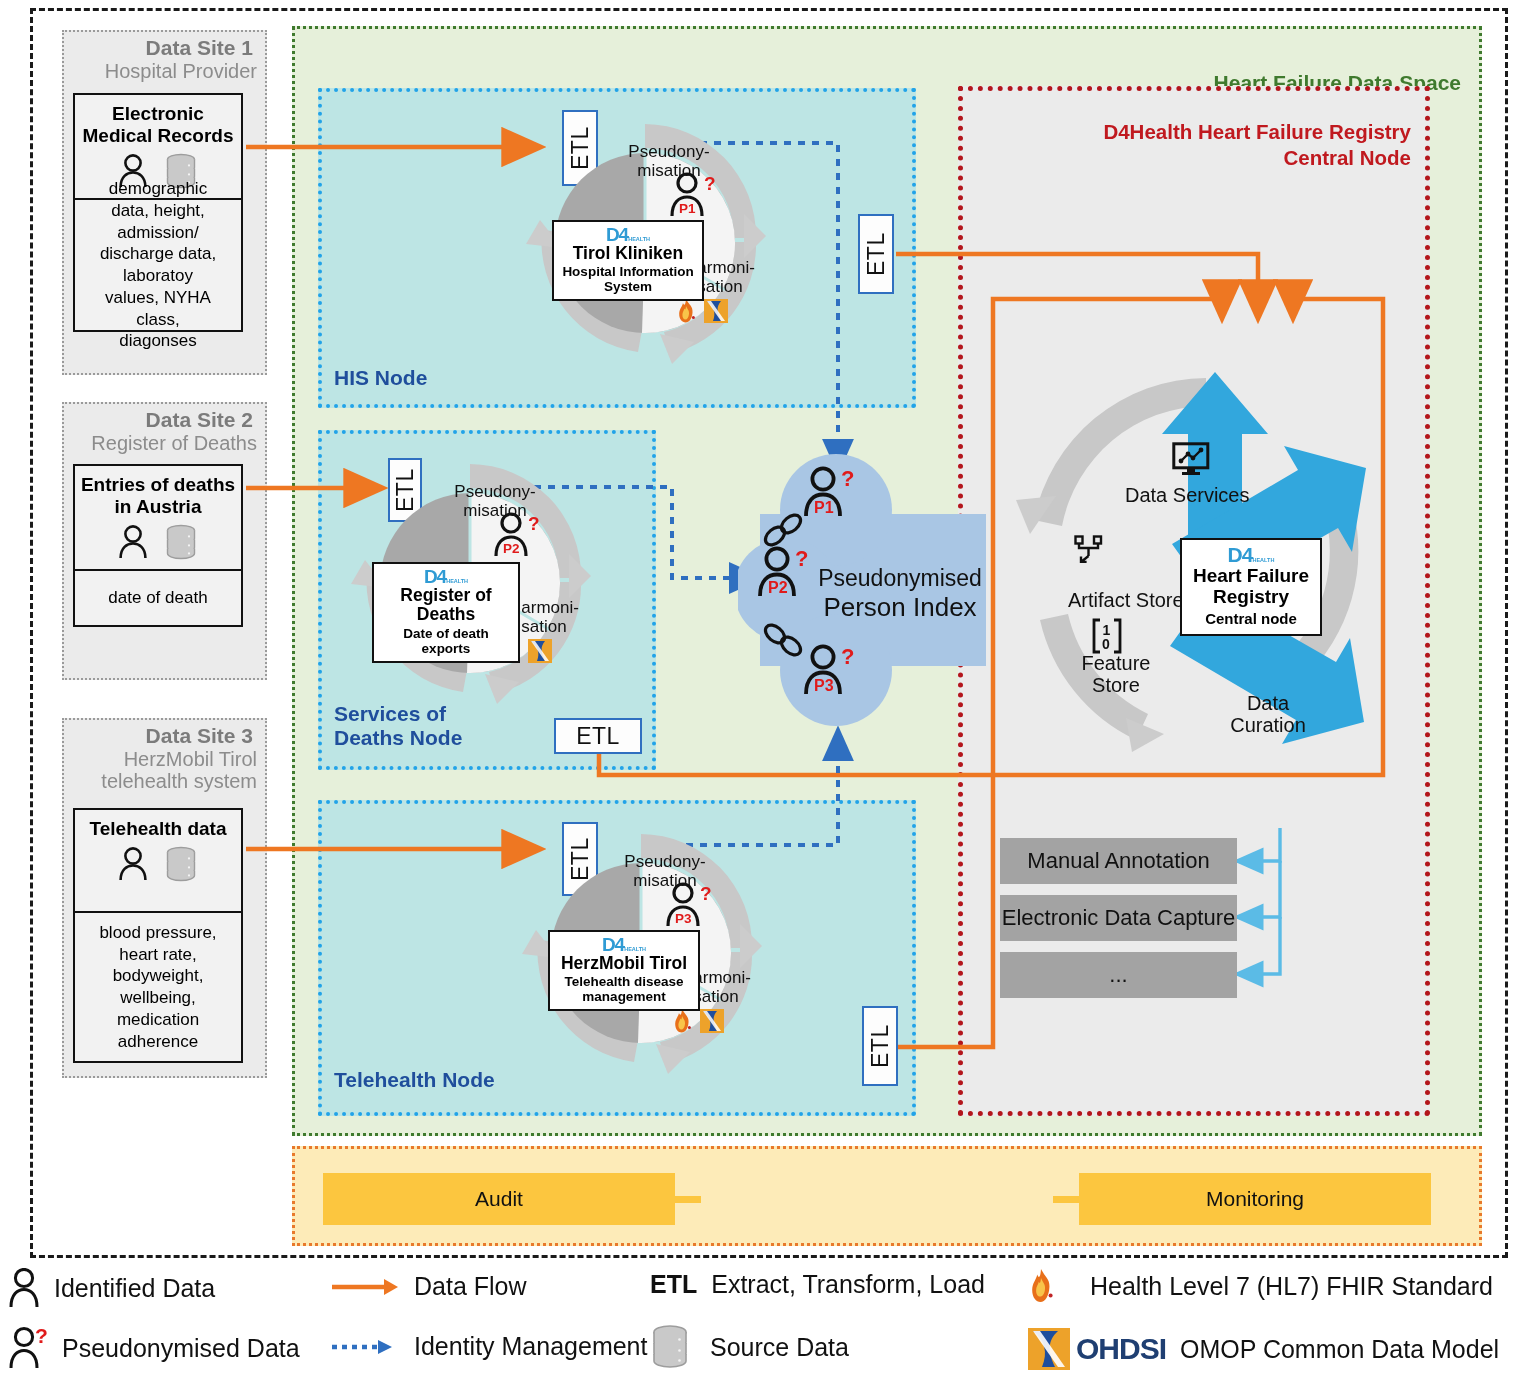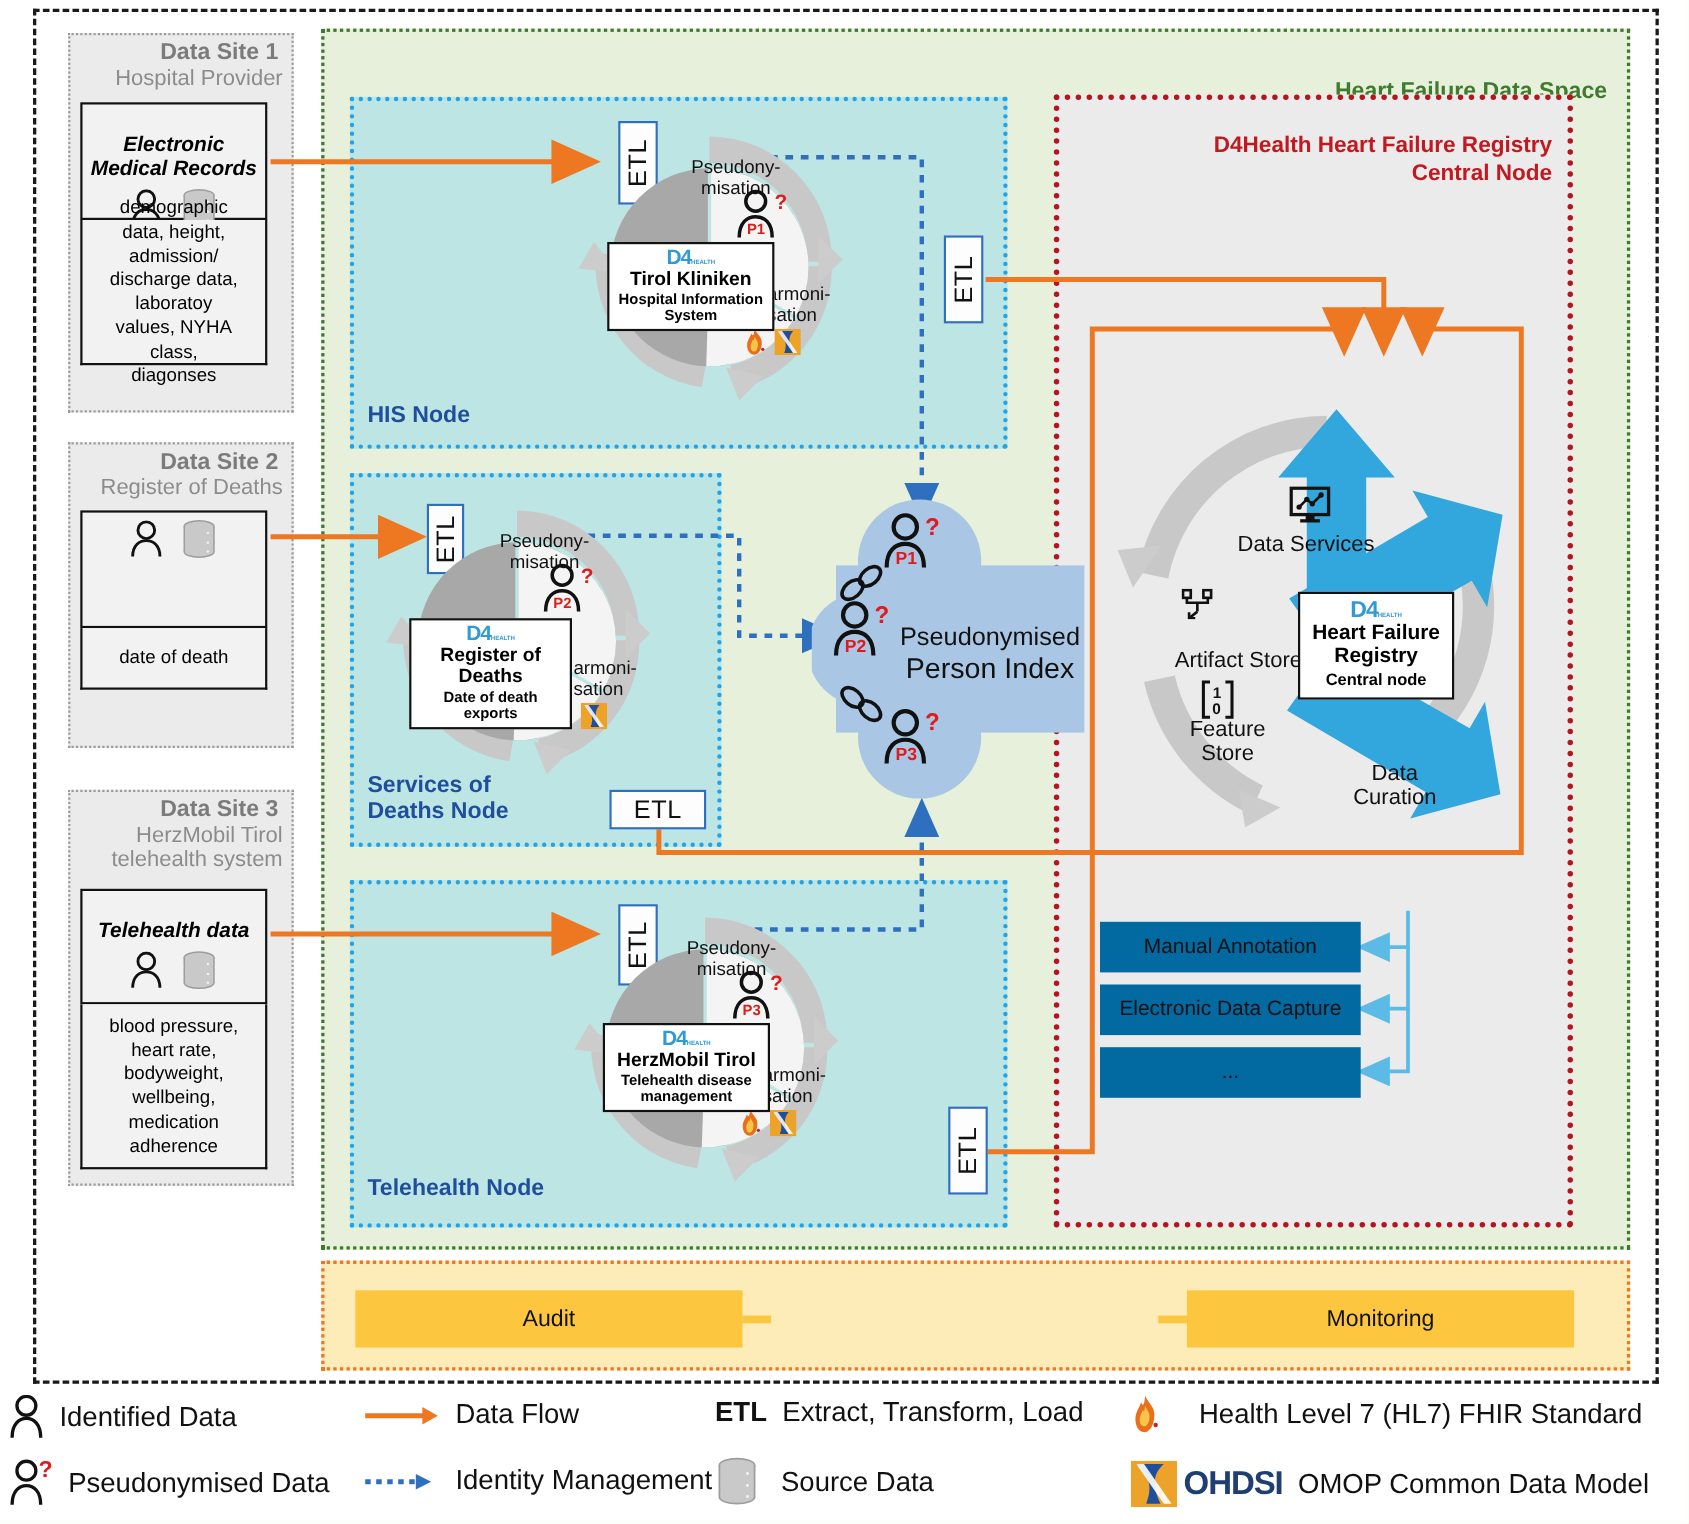--- a/index.html
+++ b/index.html
@@ -9,21 +9,21 @@
   .abs{position:absolute;box-sizing:border-box;}
 
   
   #outer-frame{left:30px;top:8px;width:1478px;height:1250px;border:3px dashed #1a1a1a;}
 
   
   .site-card{background:#ebebeb;border:2px dotted #9a9a9a;}
   .site-title{font-weight:bold;color:#7b7b7b;font-size:21px;text-align:right;line-height:1.12;padding-right:14px;}
   .site-sub{color:#8c8c8c;font-size:20px;text-align:right;line-height:1.12;padding-right:10px;}
   .src-box{background:#f2f2f2;border:2.5px solid #111;}
-  .src-head{font-weight:bold;font-size:19px;text-align:center;line-height:1.15;padding:26px 4px 0 4px;color:#000;font-style:italic;}
+  .src-head{font-weight:bold;font-size:19px;text-align:center;line-height:1.15;padding:8px 4px 0 4px;color:#000;}
   .src-icons{display:flex;justify-content:center;align-items:center;gap:16px;margin-top:6px;}
   .src-list{background:#f2f2f2;border:2.5px solid #111;border-top:none;font-size:17px;text-align:center;line-height:1.28;
             display:flex;align-items:center;justify-content:center;color:#000;padding:4px 22px;}
 
   
   #hfds{left:292px;top:26px;width:1190px;height:1110px;background:#e6f0da;border:3px dotted #3f7a2e;}
   #hfds-label{right:18px;top:42px;color:#3f7a2e;font-weight:bold;font-size:21px;}
 
   
   .node-frame{border:4px dotted #22a3e8;background:#bde5e4;}
@@ -45,21 +45,21 @@
   .d4-logo{font-size:19px;font-weight:600;color:#2f9bd4;letter-spacing:-1px;line-height:1;}
   .d4-logo sub{font-size:5.5px;letter-spacing:0;vertical-align:baseline;color:#2f9bd4;}
 
   
   .seg-text{font-size:17px;color:#111;line-height:1.12;text-align:center;}
 
   
   #ppi-label{font-size:23px;color:#111;text-align:center;line-height:1.18;}
 
   
-  .bluebox{background:#0369a1;display:flex;align-items:center;justify-content:center;font-size:19px;color:#111;}
+  .bluebox{background:#a3a3a3;display:flex;align-items:center;justify-content:center;font-size:22px;color:#111;}
 
   
   #amber{left:292px;top:1146px;width:1190px;height:100px;background:#fdebb8;border:3px dotted #e8792b;}
   .amber-cell{background:#fcc63f;display:flex;align-items:center;justify-content:center;font-size:21px;color:#111;}
   .amber-link{background:#fcc63f;height:7px;}
 
   
   #legend{left:0;top:1262px;width:1535px;height:123px;}
   .lg-row{display:flex;align-items:center;}
   .lg-text{font-size:25px;color:#111;}
@@ -119,20 +119,21 @@
       </span>
     </div>
   </div>
   <div class="abs src-list" style="left:73px;top:200px;width:170px;height:132px;">demographic data, height, admission/ discharge data, laboratoy values, NYHA class, diagonses</div>
 
   <div class="abs site-card" style="left:62px;top:402px;width:205px;height:278px;"></div>
   <div class="abs site-title" style="left:62px;top:408px;width:205px;">Data Site 2</div>
   <div class="abs site-sub" style="left:62px;top:432px;width:205px;">Register of Deaths</div>
 
   <div class="abs src-box" style="left:73px;top:464px;width:170px;height:107px;">
+    <div class="src-head">Entries of deaths in Austria</div>
     <div class="src-icons">
       <span>
         <svg width="30" height="34" viewBox="0 0 30 34">
             <circle cx="15" cy="9" r="7.6" fill="none" stroke="#111" stroke-width="2.6"></circle>
             <path d="M2.6 33 C2.6 22.5 9 18.5 15 18.5 C21 18.5 27.4 22.5 27.4 33" fill="none" stroke="#111" stroke-width="2.6"></path>
           </svg>
       </span>
       <span>
         <svg width="34" height="36" viewBox="0 0 34 36">
           <ellipse cx="17" cy="6.5" rx="13.5" ry="5" fill="#c9c9c9" stroke="#9d9d9d" stroke-width="1.4"></ellipse>

